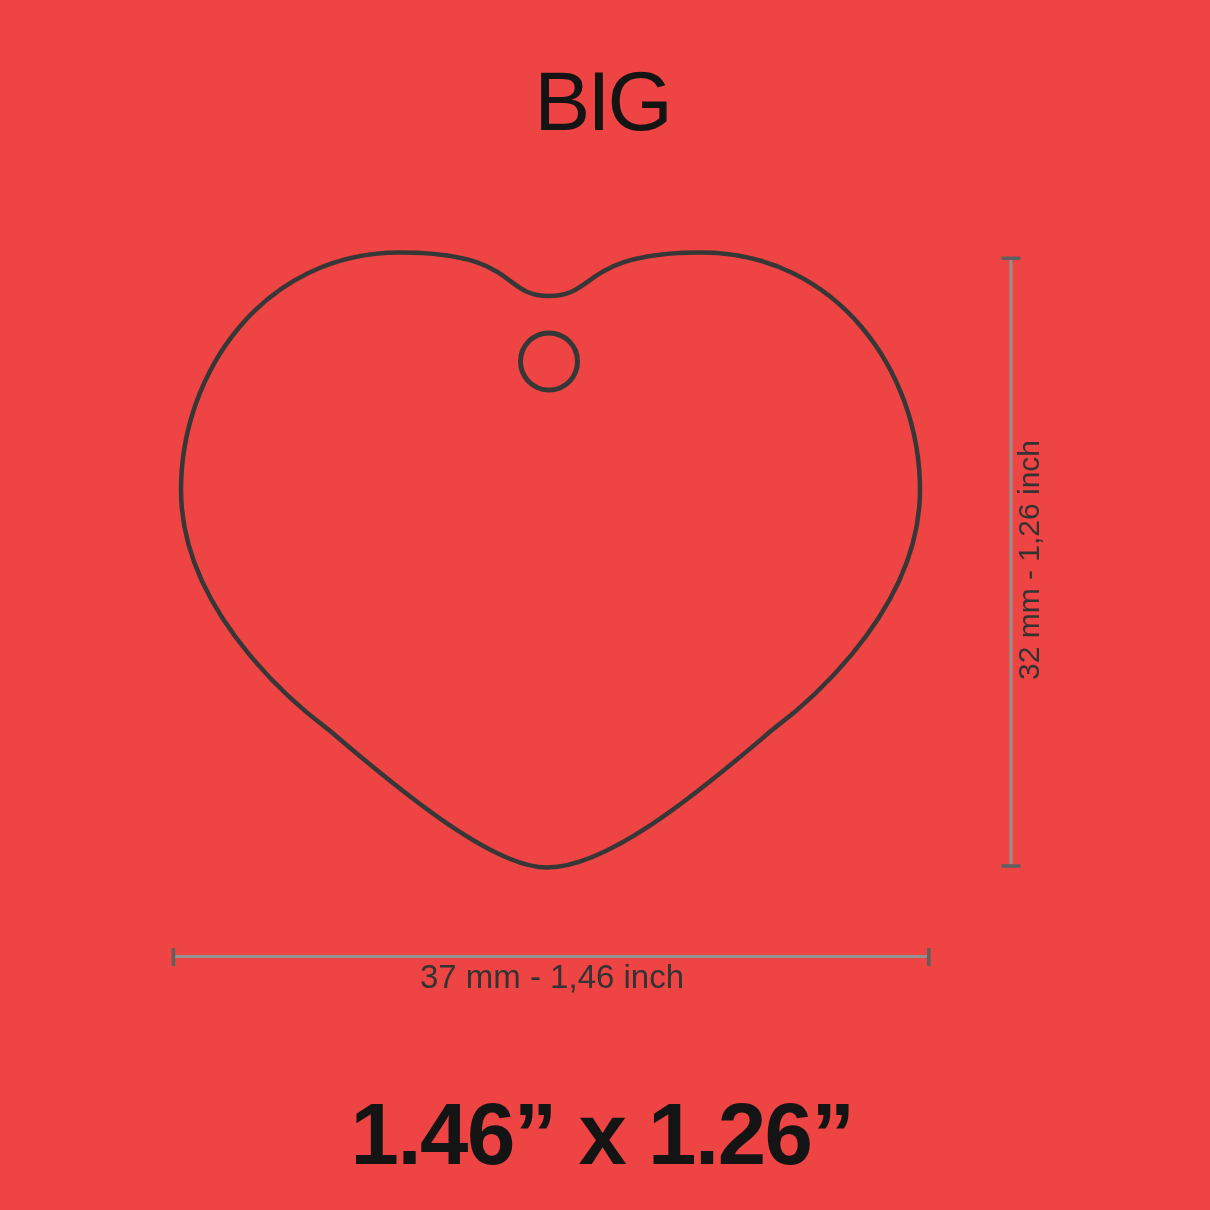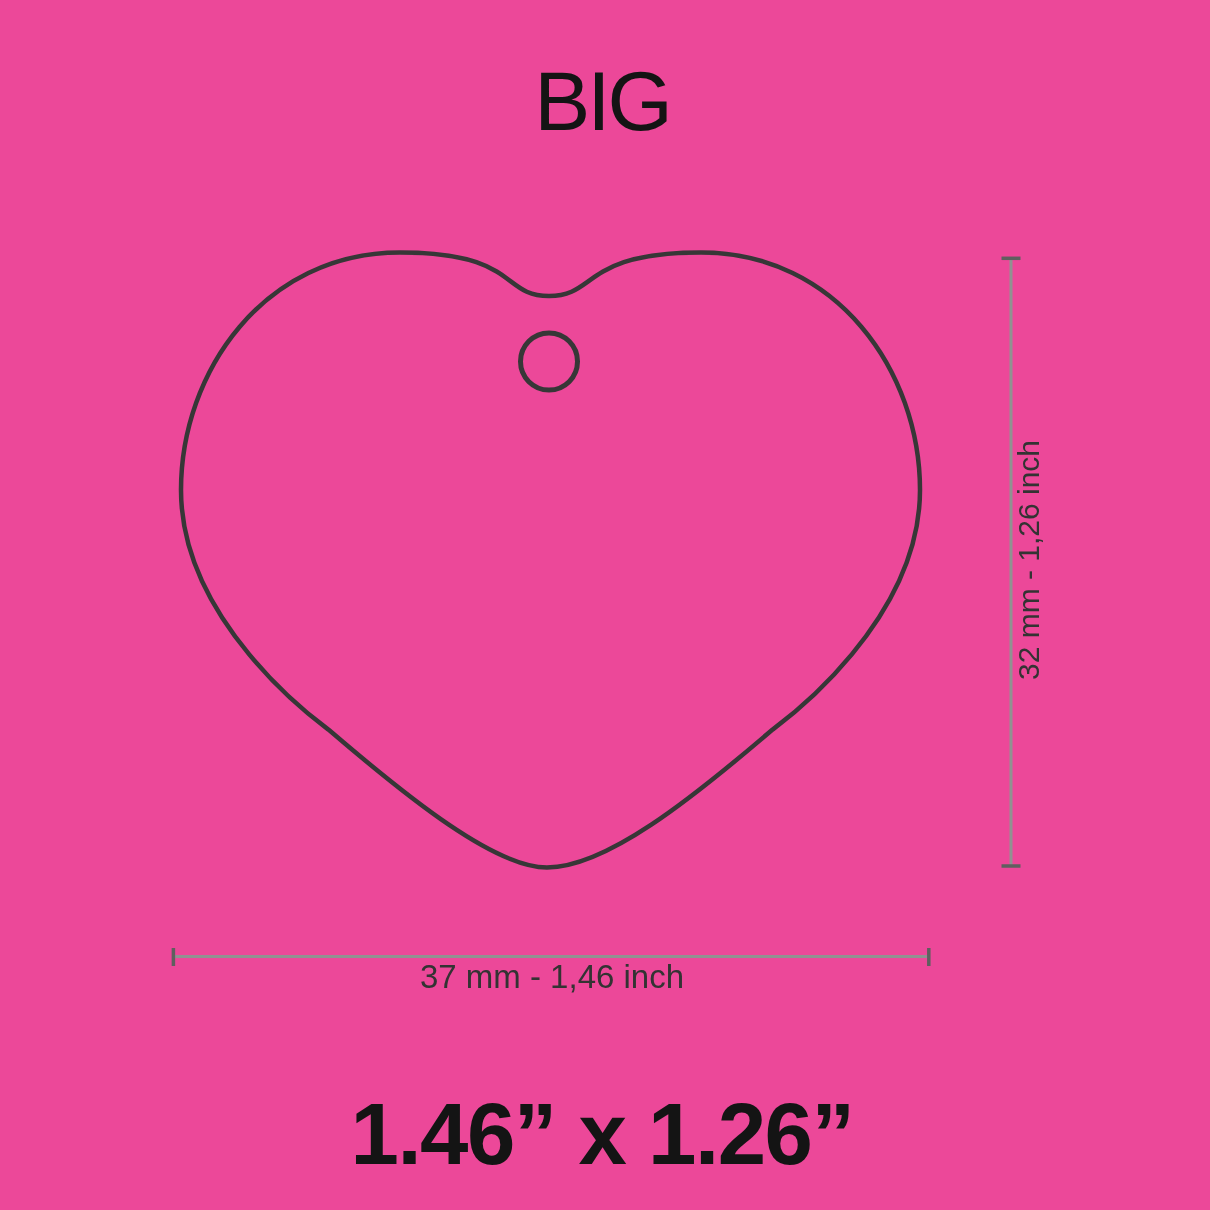--- a/index.html
+++ b/index.html
@@ -1,16 +1,16 @@
 <!DOCTYPE html>
 <html><head>
 <meta charset="utf-8">
 <style>
   html,body{margin:0;padding:0;background:#ffffff;}
-  .page{position:relative;width:1210px;height:1210px;background:#ec4899;overflow:hidden;
+  .page{position:relative;width:1210px;height:1210px;background:#ef4444;overflow:hidden;
         font-family:"Liberation Sans", sans-serif;}
   svg{position:absolute;left:0;top:0;}
 </style>
 </head>
 <body>
 <div class="page">
 <svg width="1210" height="1210" viewBox="0 0 1210 1210">
 
   <text x="602" y="129.6" text-anchor="middle" font-size="84" letter-spacing="-3" fill="#141414">BIG</text>
 

